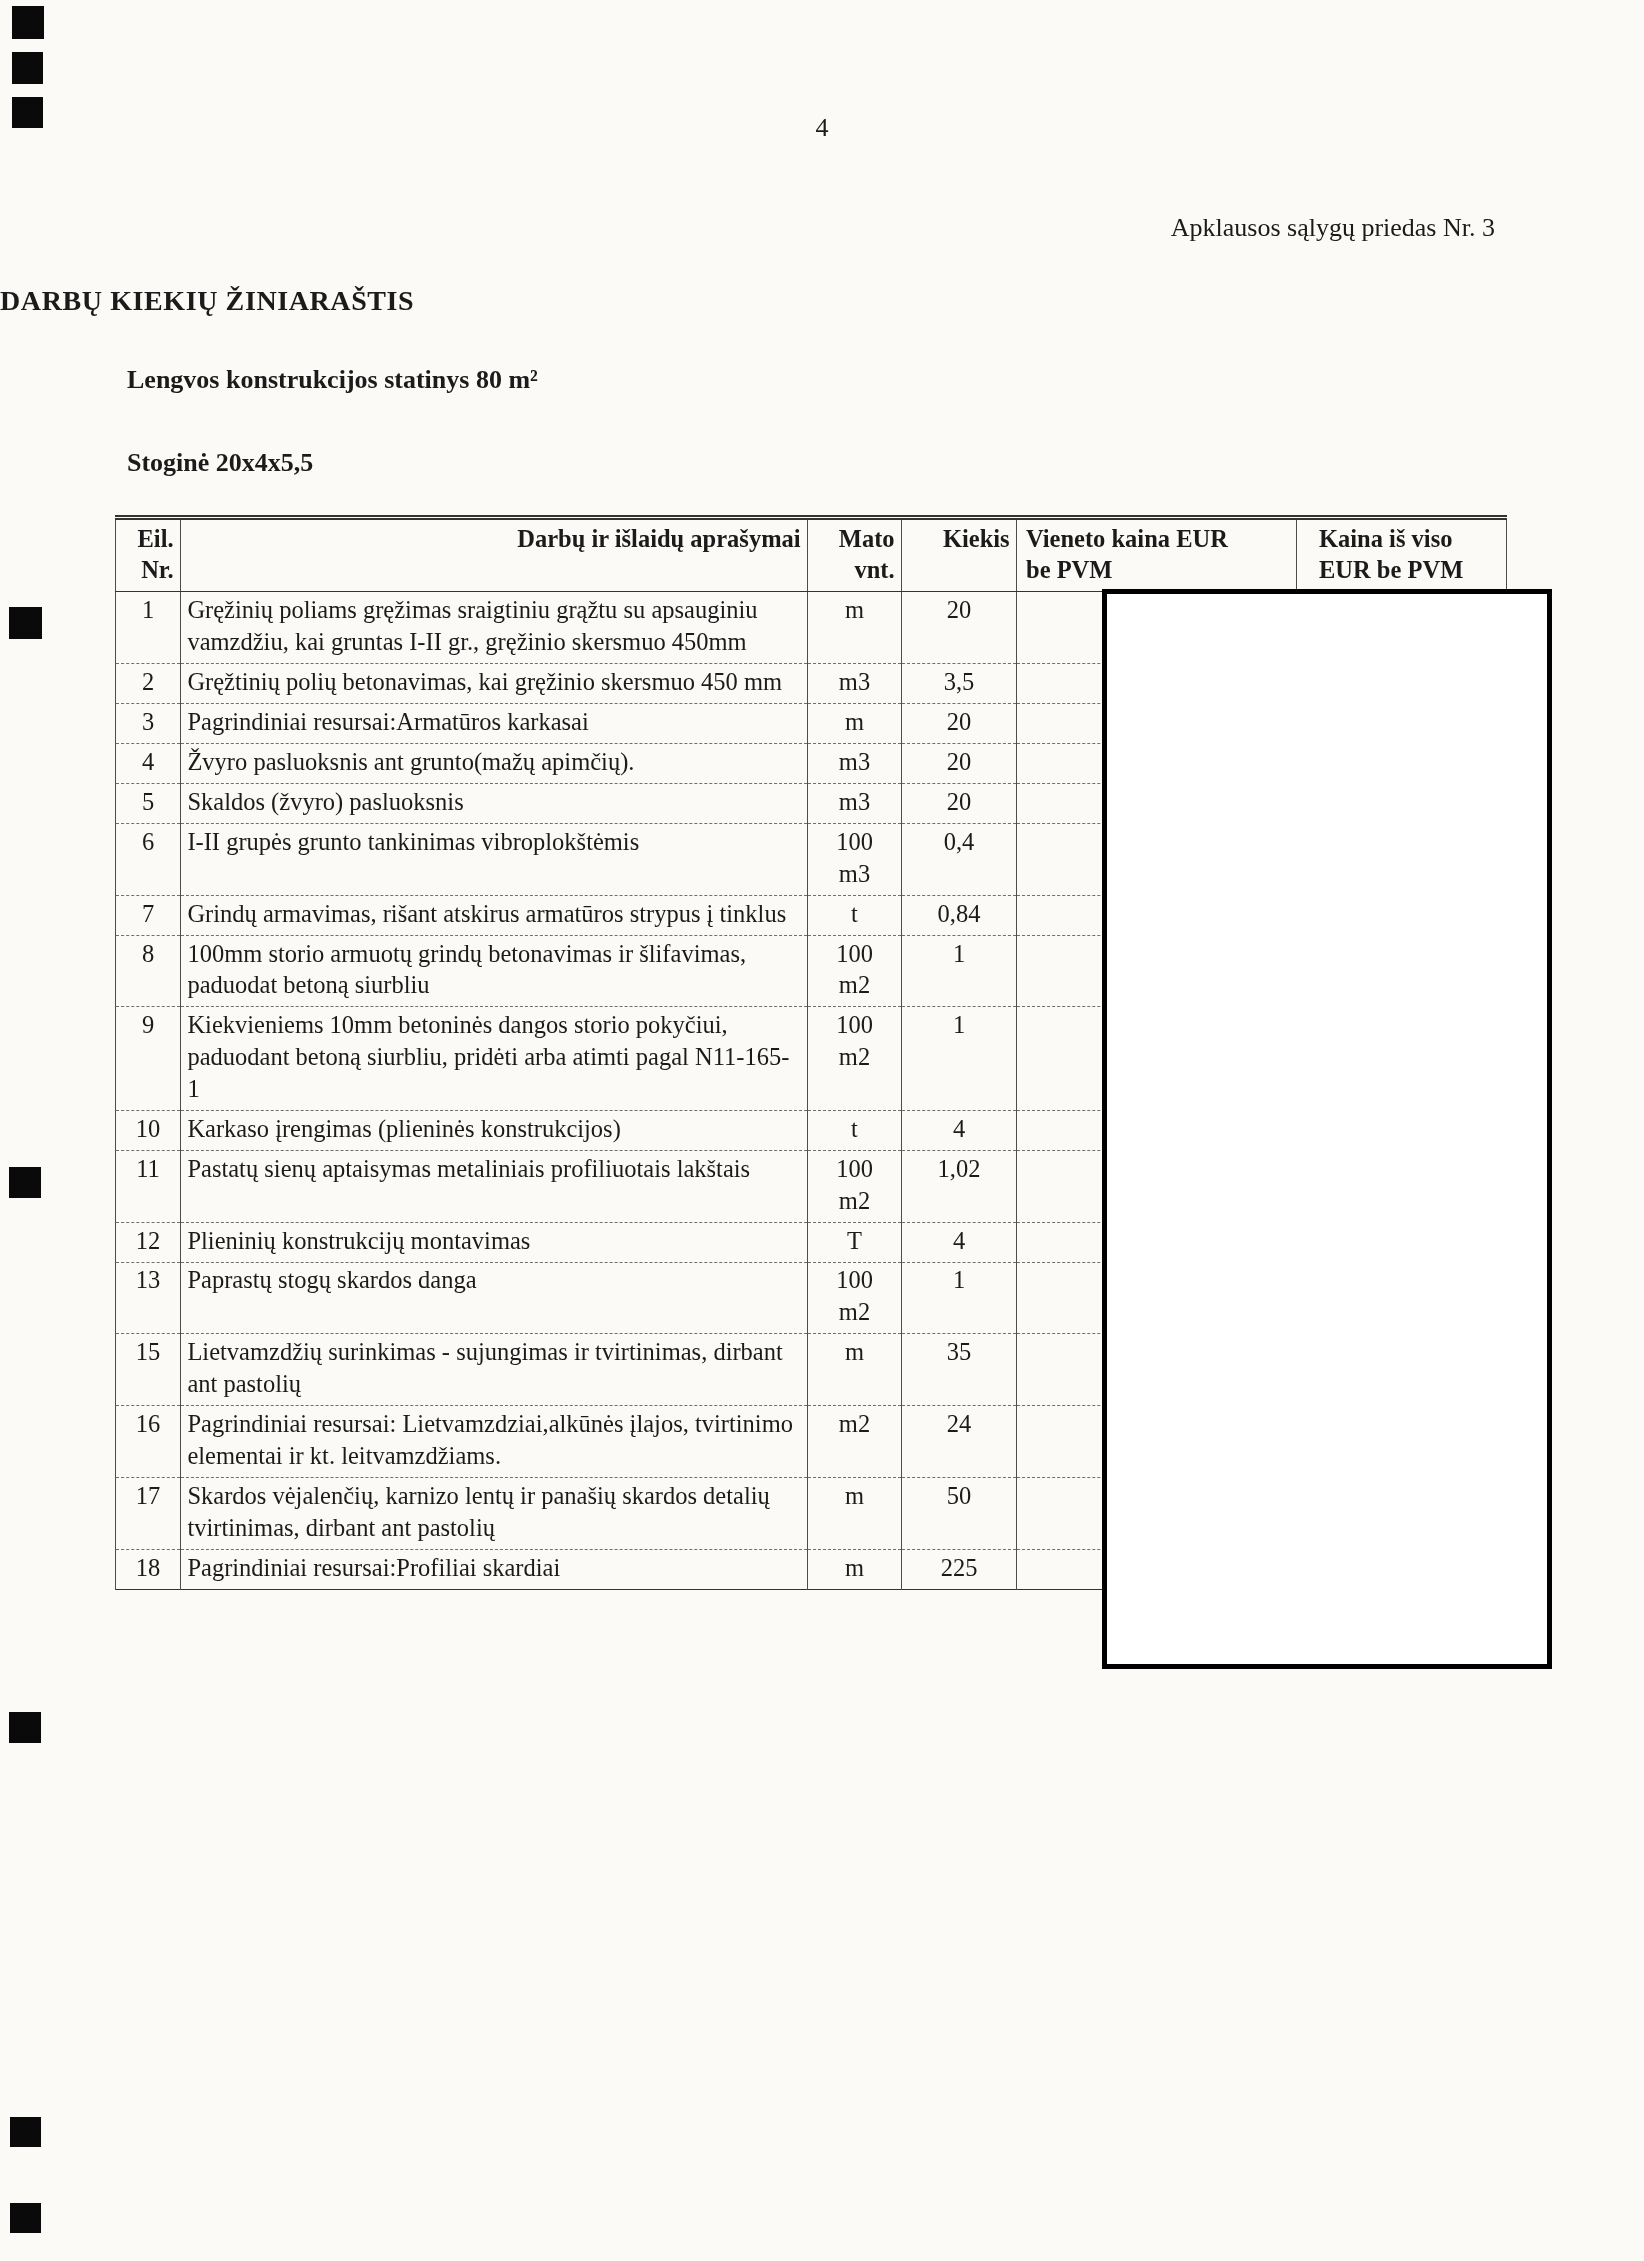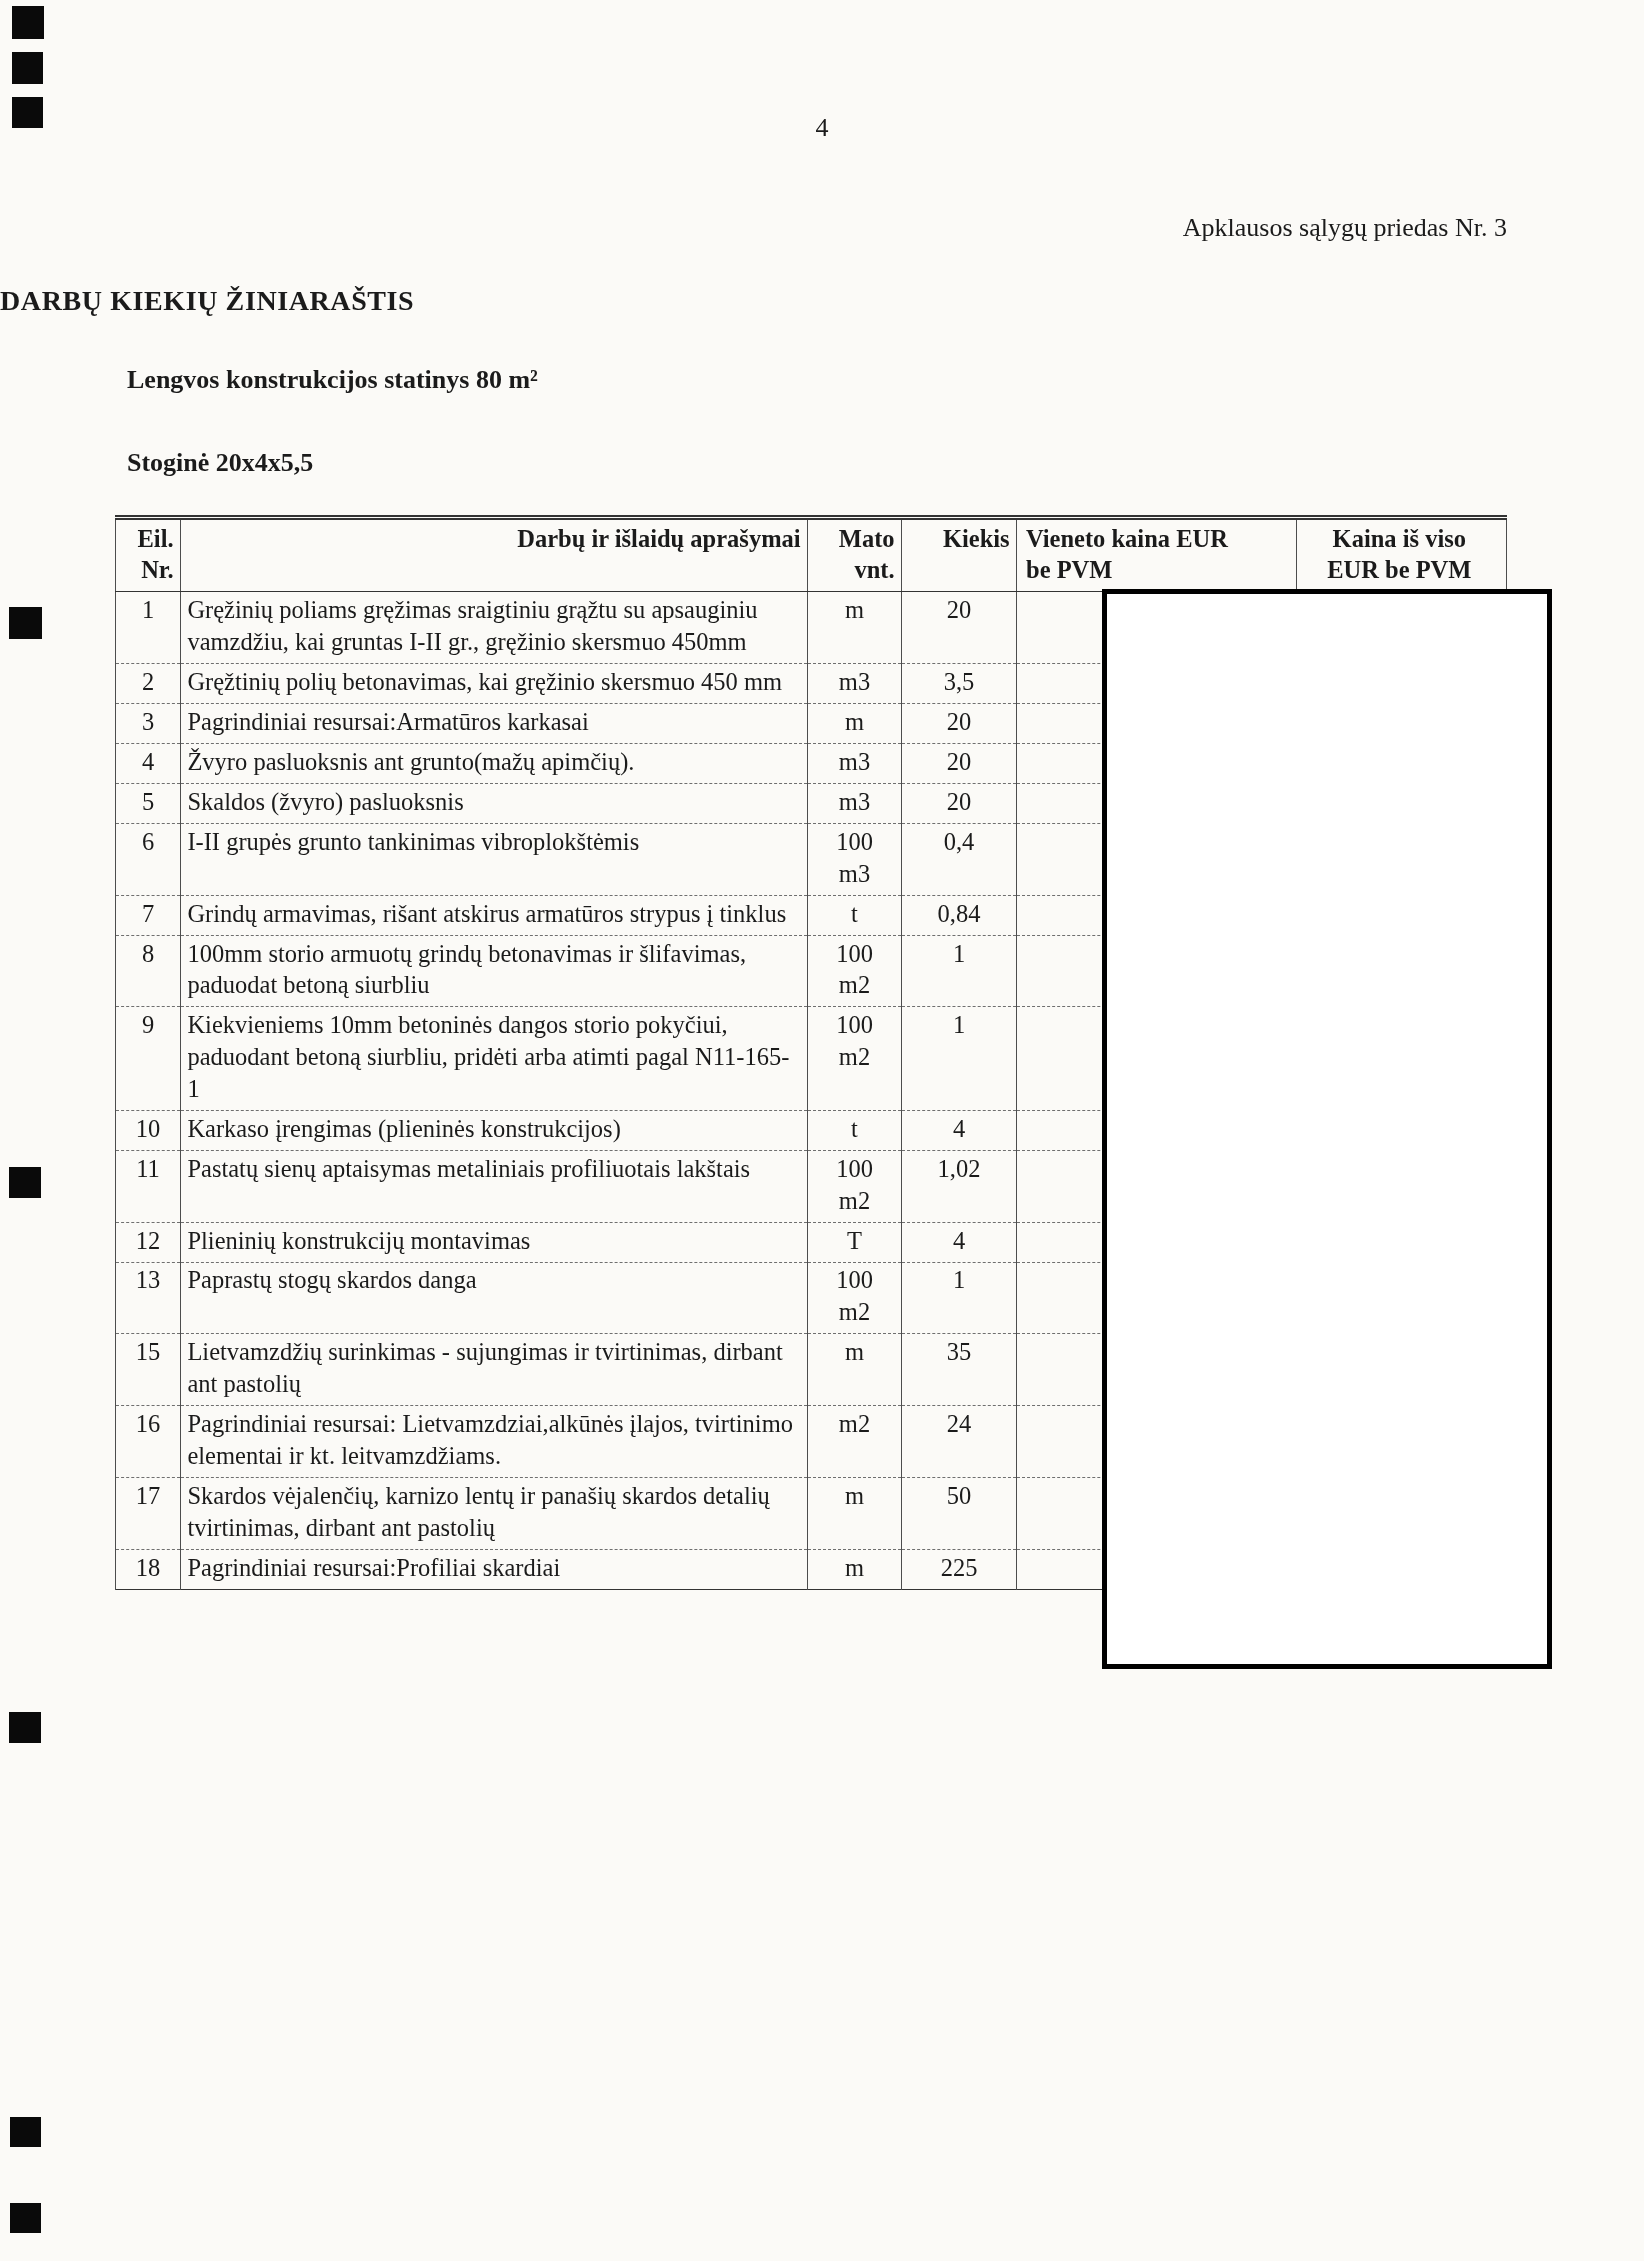--- a/index.html
+++ b/index.html
@@ -26,21 +26,21 @@
     position: absolute;
     top: 113px;
     left: 0;
     right: 0;
     text-align: center;
     font-size: 26px;
   }
   .annex-note {
     position: absolute;
     top: 213px;
-    right: 137px;
+    right: 149px;
     font-size: 26px;
   }
   .doc-title {
     position: absolute;
     top: 285px;
     left: 0;
     right: 0;
     margin: 0;
     text-align: left;
     font-size: 28px;
@@ -87,21 +87,21 @@
     border-top: 5.2px double #333;
     border-bottom: 1.9px solid #333;
     font-weight: bold;
     vertical-align: top;
     white-space: pre-line;
     padding: 2.6px 6.4px 5.2px;
     text-align: right;
   }
   table.items thead th.h-nr    { text-align: right; padding-left: 6.4px; }
   table.items thead th.h-price { text-align: left; padding-left: 9px; }
-  table.items thead th.h-total { text-align: center; padding-left: 2px; font-family: Liberation Serif, serif; }
+  table.items thead th.h-total { text-align: left; padding-left: 22px; font-family: Liberation Serif, serif; }
   table.items tbody td {
     border-left: 1.3px solid #4d4d4d;
     border-right: 1.3px solid #4d4d4d;
     border-top: 1.3px dashed #6f6f6f;
     vertical-align: top;
     padding: 1.9px 6.4px 5.2px;
   }
   table.items tbody tr:first-child td { border-top: none; }
   td.c-nr   { text-align: center; }
   td.c-desc { text-align: left; padding-left: 7.7px; }

